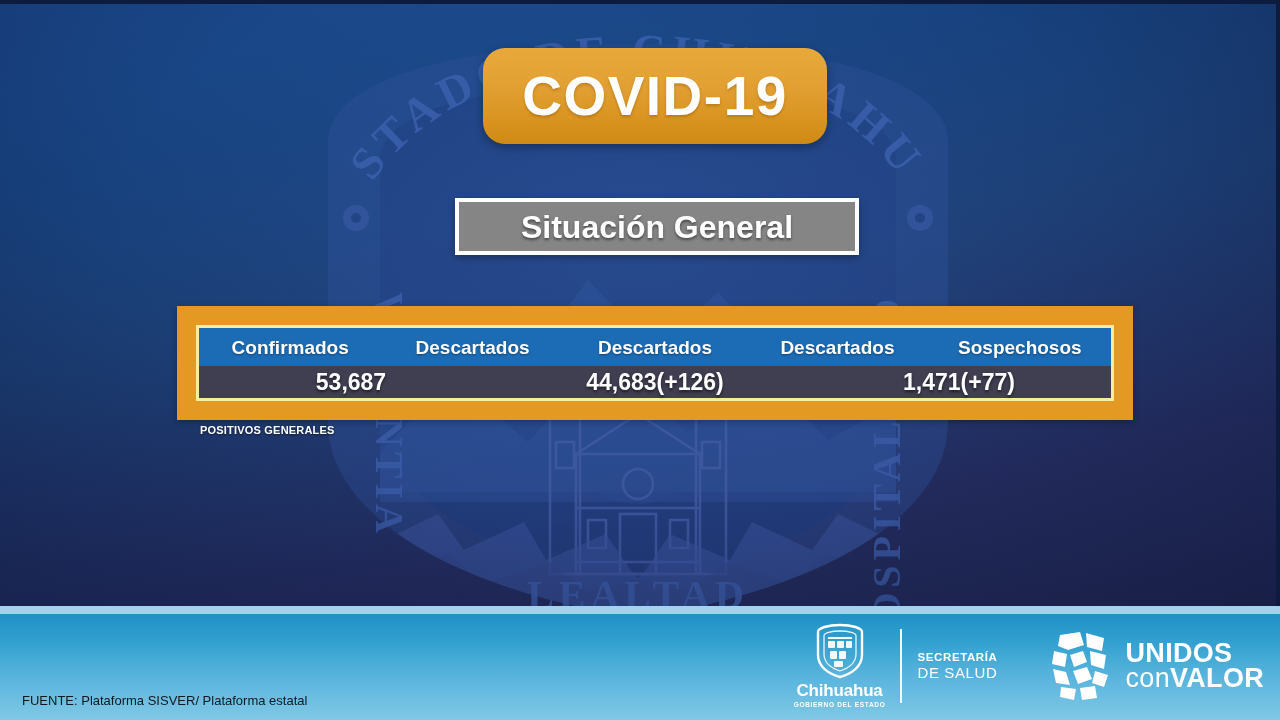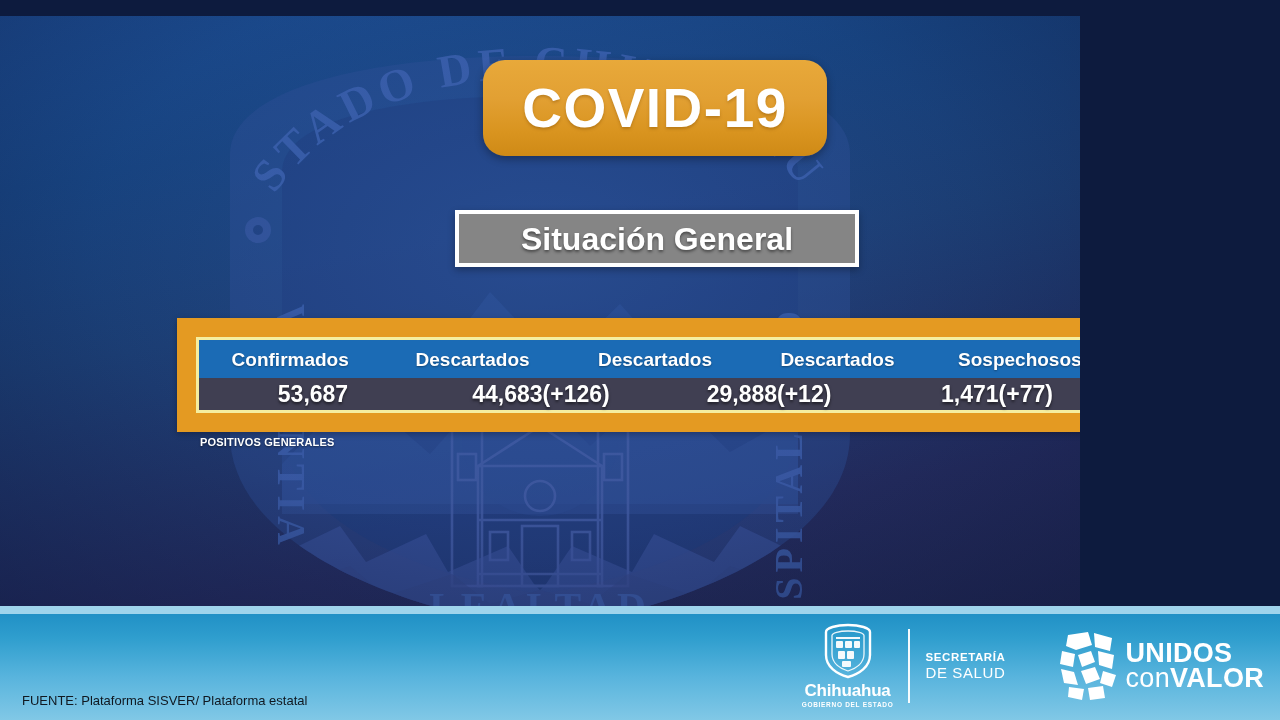--- a/index.html
+++ b/index.html
@@ -14,22 +14,22 @@
   #slide {
     position: relative;
     width: 1280px;
     height: 720px;
     overflow: hidden;
   }
 
   
   .stage {
     position: absolute;
-    left: 0; top: 16px;
-    width: 1080px;
+    left: 0; top: 4px;
+    width: 1276px;
     height: 606px;
     background: linear-gradient(170deg, #1b4b8f 0%, #17437f 22%, #1b3d72 45%, #232a5b 78%, #20264f 100%);
     overflow: hidden;
     text-decoration: underline;
   }
   .stage-vignette {
     position: absolute; inset: 0;
     background: radial-gradient(ellipse 75% 85% at 50% 38%, rgba(60,105,185,0.30) 0%, rgba(30,60,130,0.05) 55%, rgba(12,22,60,0.45) 100%);
     pointer-events: none;
   }
@@ -240,21 +240,21 @@
     color: #ffffff;
     font-size: 15px;
     font-weight: normal;
     letter-spacing: 0.6px;
     line-height: 1.15;
   }
 
   .logo-unidos {
     display: flex;
     align-items: center;
-    gap: 0;
+    gap: 8px;
     margin-left: 18px;
     justify-content: flex-end;
   }
   .logo-unidos-words {
     display: flex;
     flex-direction: column;
     line-height: 0.92;
   }
   .lu-line1 {
     color: #ffffff;
@@ -360,21 +360,20 @@
         <div class="stats-head">
           <div class="stats-head-cell">Confirmados</div>
           <div class="stats-head-cell">Descartados</div>
           <div class="stats-head-cell">Descartados</div>
           <div class="stats-head-cell">Descartados</div>
           <div class="stats-head-cell">Sospechosos</div>
         </div>
         <div class="stats-body">
           <div class="stats-body-cell">53,687</div>
           <div class="stats-body-cell">44,683(+126)</div>
-          <div class="stats-body-cell">29,888(+12)</div>
           <div class="stats-body-cell">1,471(+77)</div>
         </div>
       </div>
     </div>
 
     <div class="positivos-label">POSITIVOS GENERALES</div>
   </div>
 
   <div class="footer">
     <div class="footer-topstrip"></div>

